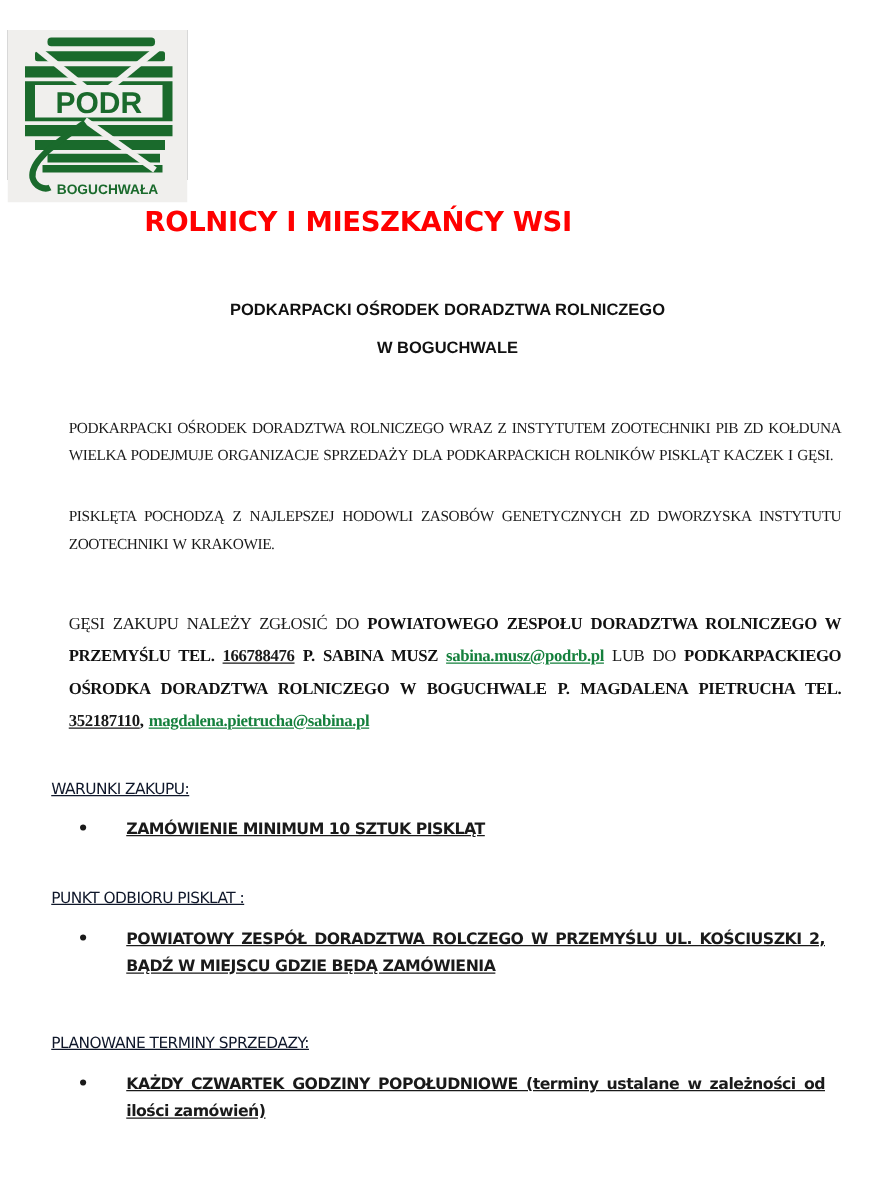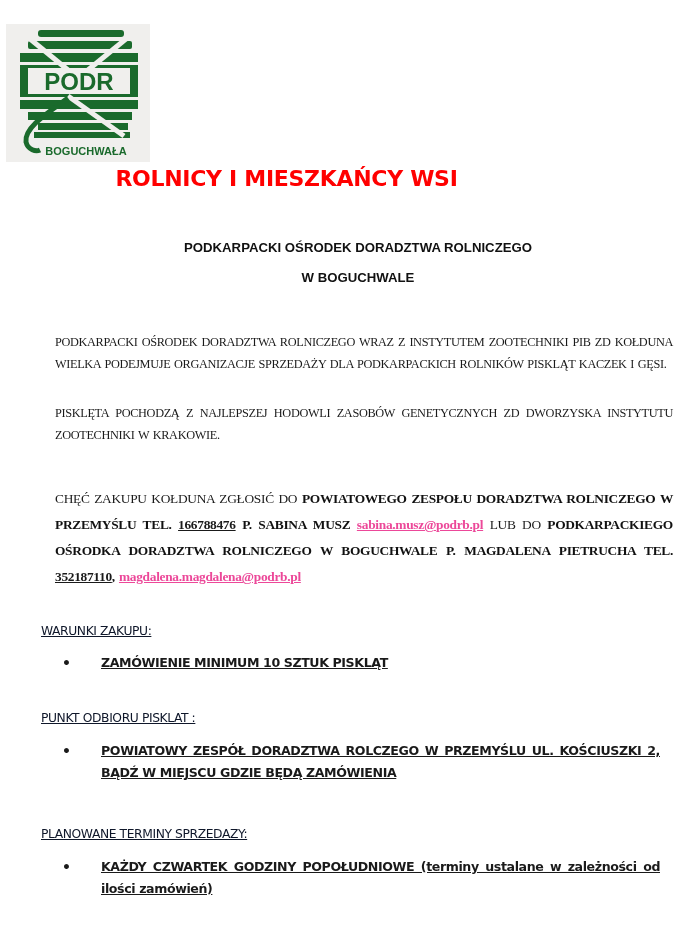--- a/index.html
+++ b/index.html
@@ -65,21 +65,21 @@
     .p2 { top: 402px; }
     .p3 {
       top: 486px;
       font-size: 13.4px;
       line-height: 26px;
       letter-spacing: -0.3px;
     }
     .p3 b { font-weight: bold; color: #111; }
     .p3 .tel { font-weight: bold; text-decoration: underline; }
     .link {
-      color: #ec4899;
+      color: #15803d;
       text-decoration: underline;
       font-weight: bold;
     }
     .section-label {
       position: absolute;
       left: 41px;
       font-family: "DejaVu Sans", sans-serif;
       font-size: 12.3px;
       text-decoration: underline;
       color: #0f172a;
@@ -148,29 +148,29 @@
 
 <div class="title">ROLNICY I MIESZKAŃCY WSI</div>
 
 <div class="subtitle sub1">PODKARPACKI OŚRODEK DORADZTWA ROLNICZEGO</div>
 <div class="subtitle sub2">W BOGUCHWALE</div>
 
 <div class="para p1">PODKARPACKI OŚRODEK DORADZTWA ROLNICZEGO WRAZ Z INSTYTUTEM ZOOTECHNIKI PIB ZD KOŁDUNA WIELKA PODEJMUJE ORGANIZACJE SPRZEDAŻY DLA PODKARPACKICH ROLNIKÓW PISKLĄT KACZEK I GĘSI.</div>
 <div class="para p2">PISKLĘTA POCHODZĄ  Z NAJLEPSZEJ HODOWLI ZASOBÓW GENETYCZNYCH ZD DWORZYSKA INSTYTUTU ZOOTECHNIKI W KRAKOWIE.</div>
 
 <div class="para p3">
-  <span>CHĘĆ ZAKUPU KOŁDUNA ZGŁOSIĆ DO</span>
+  <span>GĘSI ZAKUPU NALEŻY ZGŁOSIĆ DO</span>
   <b>POWIATOWEGO ZESPOŁU DORADZTWA ROLNICZEGO W PRZEMYŚLU TEL.</b>
   <span class="tel">166788476</span>
   <b>P. SABINA MUSZ</b>
   <a class="link">sabina.musz@podrb.pl</a>
   <span>LUB DO</span>
   <b>PODKARPACKIEGO OŚRODKA DORADZTWA ROLNICZEGO W BOGUCHWALE  P. MAGDALENA PIETRUCHA  TEL.</b>
   <span class="tel">352187110</span><b>,</b>
-  <a class="link">magdalena.magdalena@podrb.pl</a>
+  <a class="link">magdalena.pietrucha@sabina.pl</a>
 </div>
 
 <div class="section-label sl1">WARUNKI ZAKUPU:</div>
 <div class="bullet-item b1">
   <span class="dot">•</span>
   <span class="txt">ZAMÓWIENIE MINIMUM 10 SZTUK PISKLĄT</span>
 </div>
 
 <div class="section-label sl2">PUNKT ODBIORU PISKLAT :</div>
 <div class="bullet-item b2">

